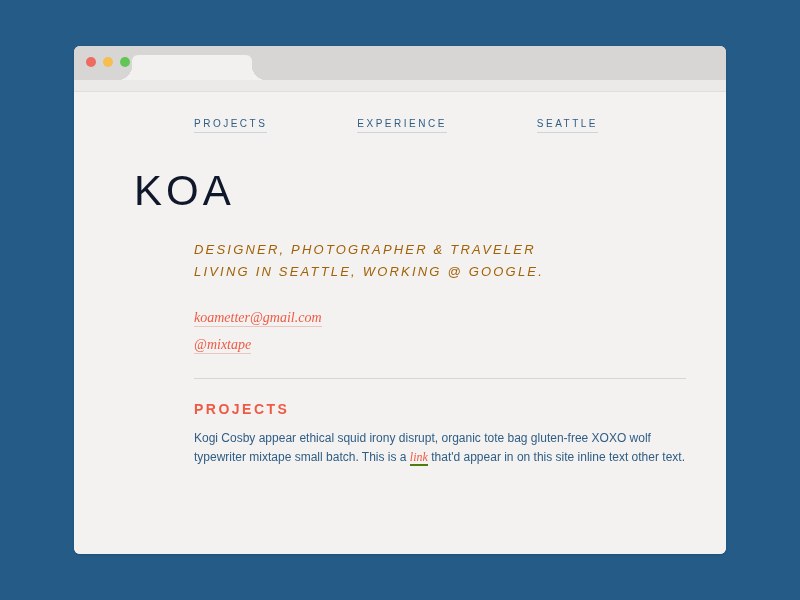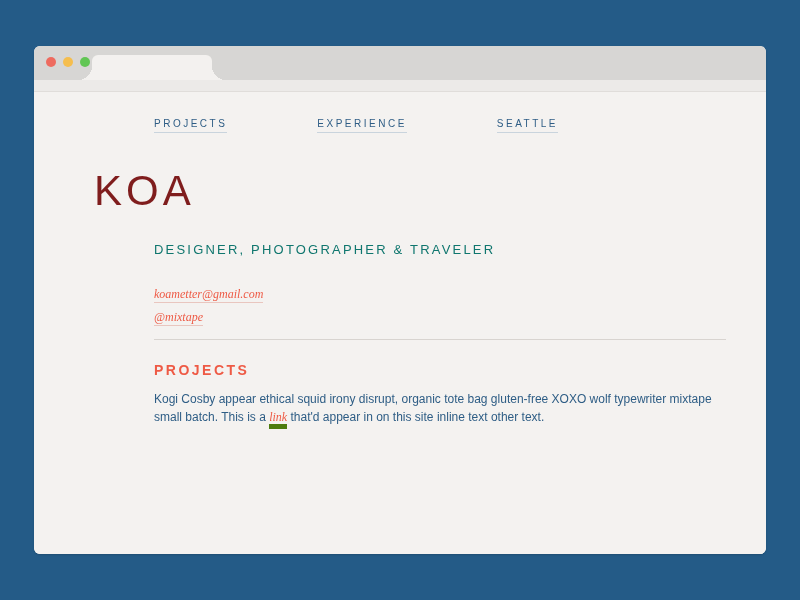--- a/index.html
+++ b/index.html
@@ -5,21 +5,21 @@
   * { box-sizing: border-box; margin: 0; padding: 0; }
   html, body { width: 800px; height: 600px; }
   body {
     background: #245b87;
     display: flex;
     align-items: center;
     justify-content: center;
     font-family: "Helvetica Neue", Arial, sans-serif;
   }
   .window {
-    width: 732px;
+    width: 652px;
     height: 508px;
     background: #f3f1ef;
     border-radius: 6px;
     overflow: hidden;
     box-shadow: 0 1px 2px rgba(0,0,0,0.15);
     display: flex;
     flex-direction: column;
   }
   .titlebar {
     height: 34px;
@@ -90,38 +90,39 @@
     text-decoration: none;
     border-bottom: 1px solid #c9d4dd;
     padding-bottom: 3px;
     cursor: pointer;
   }
   h1.name {
     font-weight: 300;
     font-size: 42px;
     line-height: 1.05;
     letter-spacing: 4px;
-    color: #7f1d1d;
+    color: #0f172a;
     margin-left: -60px;
     margin-bottom: 26px;
   }
   .tagline {
     font-size: 13px;
     letter-spacing: 2.2px;
     line-height: 1.7;
-    color: #0f766e;
+    color: #a16207;
     margin-bottom: 22px;
+    font-style: italic;
   }
   .contacts {
-    font-size: 12px;
+    font-size: 14px;
     color: #ee5a45;
     font-style: italic;
     font-family: Georgia, "Times New Roman", serif;
     line-height: 1.9;
-    margin-bottom: 10px;
+    margin-bottom: 20px;
   }
   .contacts a {
     color: #ee5a45;
     text-decoration: none;
     border-bottom: 1px solid #e9c6bf;
     padding-bottom: 1px;
     cursor: pointer;
   }
   hr.sep {
     border: none;
@@ -138,21 +139,21 @@
   }
   p.body {
     font-size: 12px;
     line-height: 1.55;
     color: #2e5d85;
   }
   p.body a {
     color: #ee5a45;
     font-style: italic;
     text-decoration: none;
-    border-bottom: 5px solid #4d7c0f;
+    border-bottom: 2px solid #4d7c0f;
     cursor: pointer;
     font-family: Georgia, serif;
   }
 </style>
 </head>
 <body>
 
 <div class="window">
   <div class="titlebar">
     <div class="traffic">
@@ -171,20 +172,21 @@
       <a>EXPERIENCE</a>
       <a>SEATTLE</a>
     </nav>
 
     <h1 class="name">
       <span>KOA</span><br>
     </h1>
 
     <div class="tagline">
       <span>DESIGNER, PHOTOGRAPHER &amp; TRAVELER</span><br>
+      <span>LIVING IN SEATTLE, WORKING @ GOOGLE.</span>
     </div>
 
     <div class="contacts">
       <a>koametter@gmail.com</a><br>
       <a>@mixtape</a>
     </div>
 
     <hr class="sep">
 
     <h2 class="section">PROJECTS</h2>

